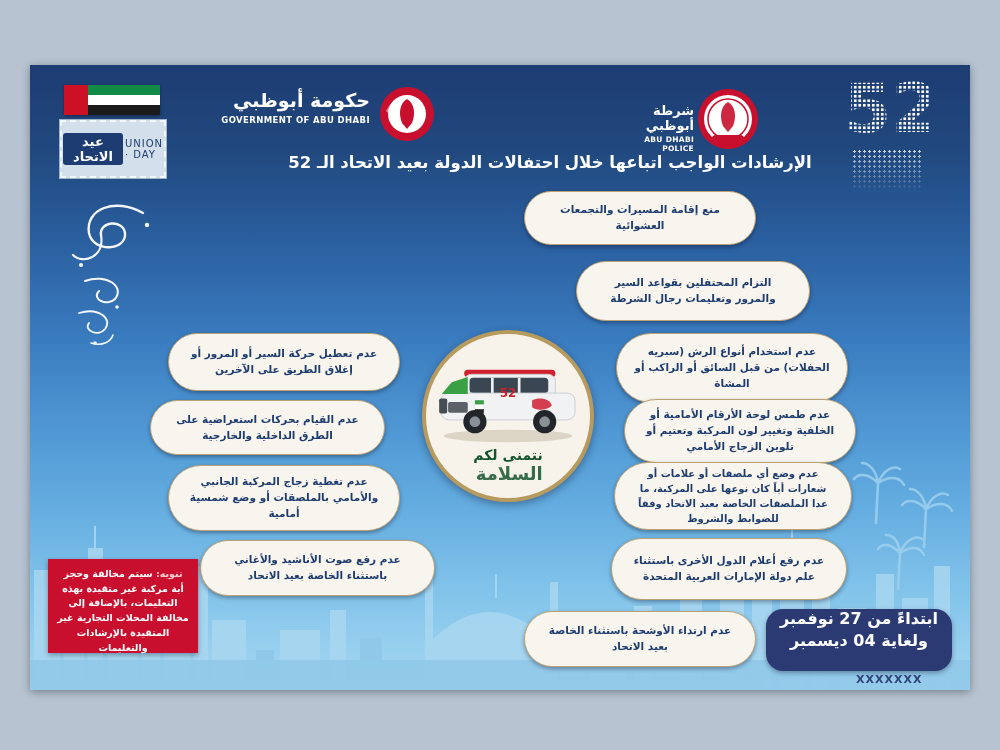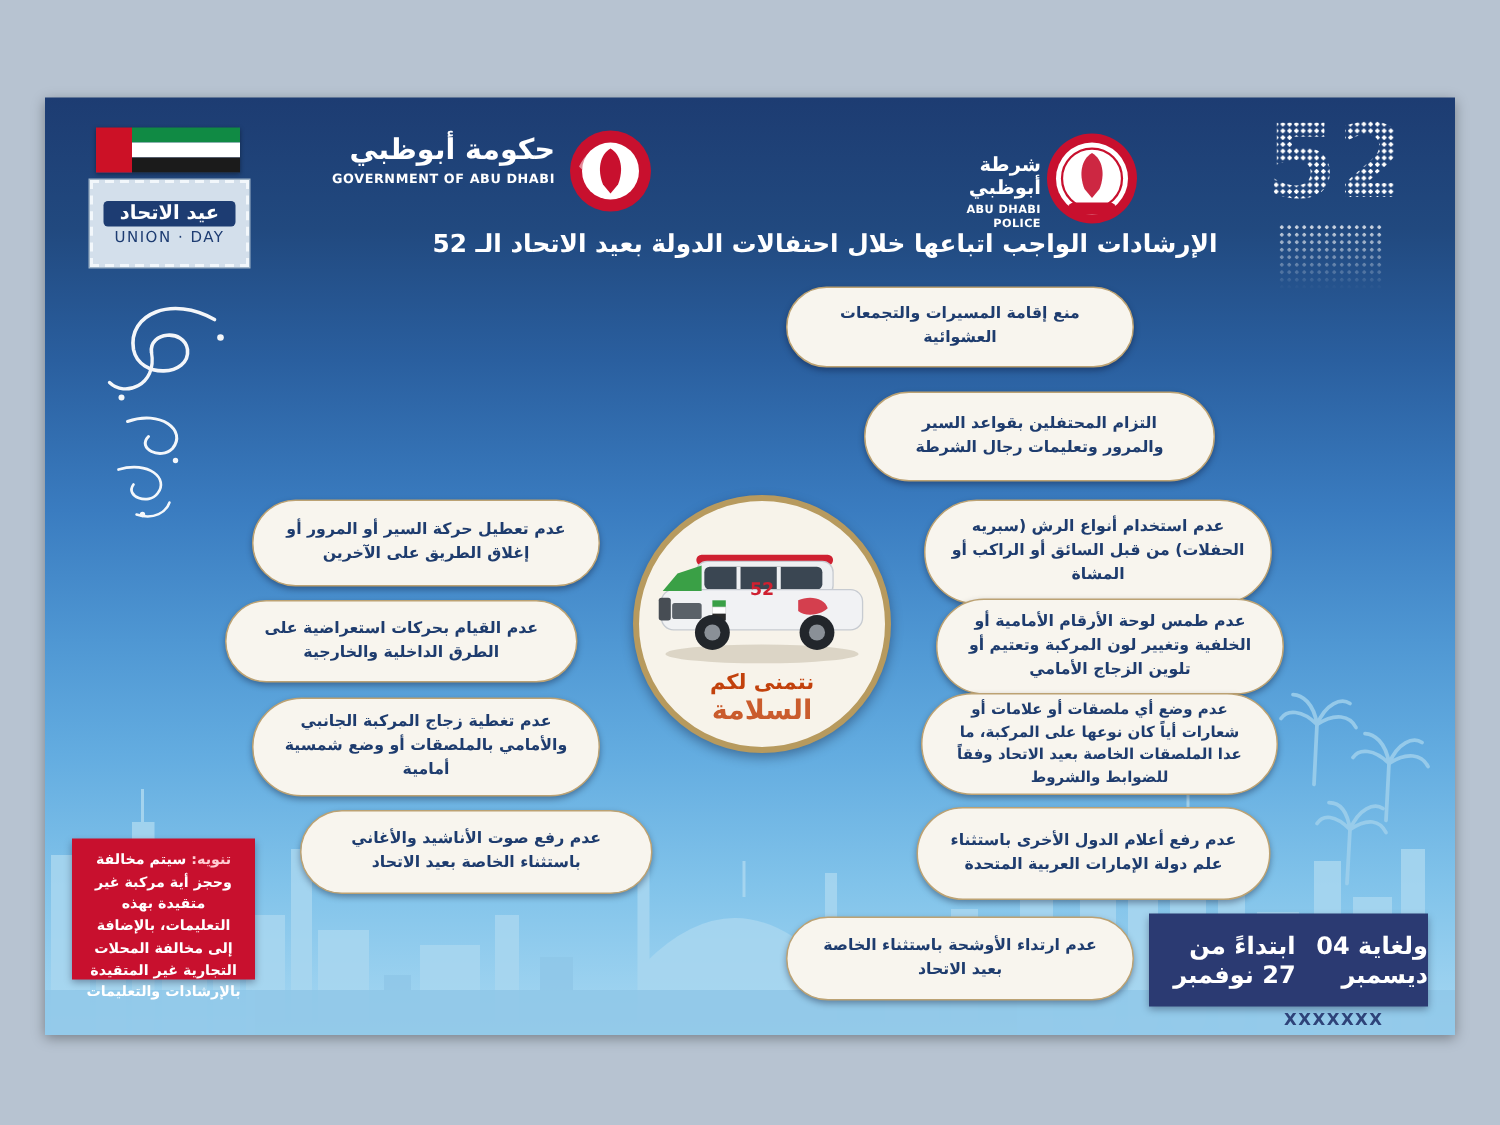--- a/index.html
+++ b/index.html
@@ -15,21 +15,21 @@
     box-shadow:0 2px 8px rgba(0,0,0,.35);
   }
   
   .flag { position:absolute; left:34px; top:20px; width:96px; height:30px; display:flex; box-shadow:0 1px 3px rgba(0,0,0,.4);}
   .flag .bar { width:24px; background:#cc1126; }
   .flag .stripes { flex:1; display:flex; flex-direction:column; }
   .flag .stripes div { flex:1; }
   .union-badge {
     position:absolute; left:30px; top:55px; width:106px; height:58px;
     background:#d3dfeb; border:2px dashed #f2f7fb; outline:1px solid #9fb4c8;
-    display:flex; flex-direction:column; align-items:center; justify-content:center; gap:2px; padding:3px;
+    display:flex; align-items:center; justify-content:center; gap:2px; padding:3px;
   }
   .union-badge .ar { background:#1d3c72; color:#fff; font-weight:bold; font-size:13px; padding:1px 10px; border-radius:3px; width:92%; text-align:center;}
   .union-badge .en { color:#1d3c72; font-weight:normal; font-size:10px; letter-spacing:1px; }
   .gov-block { position:absolute; left:185px; top:24px; width:155px; text-align:right; color:#fff; }
   .gov-block .ar { font-size:19px; font-weight:bold; line-height:1.2; }
   .gov-block .en { font-size:8.5px; letter-spacing:.4px; margin-top:3px; font-weight:bold; }
   .emblem { position:absolute; }
   .police-block { position:absolute; left:580px; top:38px; width:84px; text-align:right; color:#fff; }
   .police-block .ar { font-size:13px; font-weight:bold; }
   .police-block .en { font-size:7.5px; font-weight:bold; letter-spacing:.3px; margin-top:2px;}
@@ -62,36 +62,36 @@
   }
   .bubble span { color:#1e3c6e; font-weight:bold; font-size:10.5px; line-height:1.5; }
   
   .circle {
     position:absolute; left:392px; top:265px; width:172px; height:172px; border-radius:50%;
     background:#f7f3ea; border:4px solid #b79a5e;
     box-shadow:0 3px 8px rgba(0,0,30,.35);
     display:flex; flex-direction:column; align-items:center; justify-content:flex-end; overflow:hidden;
   }
   .circle svg.car { position:absolute; top:18px; left:6px; }
-  .wish { text-align:center; margin-bottom:14px; color:#c2410c; }
+  .wish { margin-bottom:14px; color:#14532d; }
   .wish .l1 { font-size:14px; font-weight:bold; }
   .wish .l2 { font-size:18px; font-weight:800; letter-spacing:1px; opacity:.85; }
   
   .notice {
-    position:absolute; left:18px; top:494px; width:122px; height:94px;
+    position:absolute; left:18px; top:494px; width:150px; height:94px;
     background:#c8102e; color:#fff; padding:8px 9px; text-align:center;
     font-size:9.5px; font-weight:bold; line-height:1.55;
     box-shadow:0 2px 5px rgba(0,0,30,.35);
   }
   .notice .lbl { color:#ffccd2; }
   .datebox {
     position:absolute; left:736px; top:544px; width:186px; height:62px;
-    background:#2b3a72; color:#fff; display:flex; 
+    background:#2b3a72; color:#fff; display:flex; flex-direction:column;
     align-items:center; justify-content:flex-start; gap:3px;
-    font-size:16px; font-weight:800; box-shadow:0 2px 5px rgba(0,0,30,.35);
+    font-size:16px; font-weight:800; box-shadow:0 2px 5px rgba(0,0,30,.35);border-radius:17px;
   }
   .xpattern {
     position:absolute; left:826px; top:608px; color:#24356d; font-weight:bold;
     font-size:11px; letter-spacing:1px; opacity:.9;
   }
   .skyline { position:absolute; left:0; top:445px; pointer-events:none; }
   .calli { position:absolute; left:25px; top:130px; pointer-events:none; opacity:.95; }
   .palms { position:absolute; left:818px; top:378px; pointer-events:none; opacity:.85; }
 </style>
 </head>

